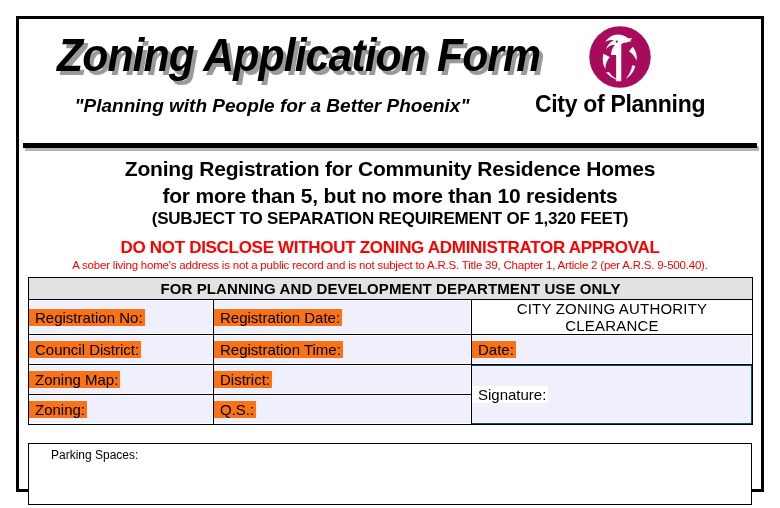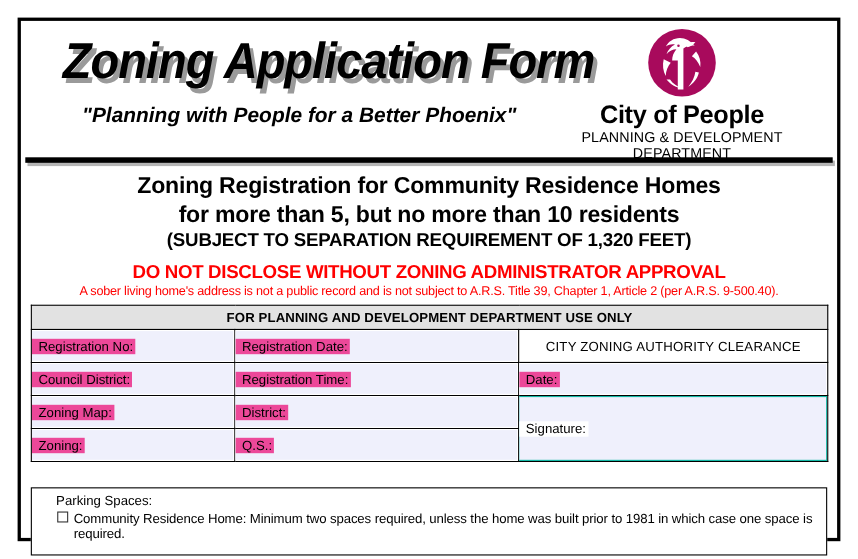--- a/index.html
+++ b/index.html
@@ -163,41 +163,41 @@
     top: 258px;
     width: 724px;
     border-collapse: collapse;
     table-layout: fixed;
   }
   .form-table td {
     border: 1px solid #000000;
     padding: 0;
     vertical-align: middle;
     font-family: "Liberation Sans", sans-serif;
-    font-size: 12px;
+    font-size: 15px;
   }
   .band {
     background: #e2e2e2;
     text-align: center;
     font-weight: bold;
     font-size: 12.5px;
     height: 21px;
     letter-spacing: 0.1px;
   }
   .fieldcell {
     height: 29px;
     position: relative;
     background: #ffffff;
     white-space: nowrap;
     overflow: hidden;
   }
   .fieldcell .lbl {
     display: inline-block;
     padding: 0 2px 0 6px;
-    background: #ec4899;
+    background: #f97316;
     position: relative;
     z-index: 2;
   }
   .fieldcell .fill {
     position: absolute;
     top: 1px;
     bottom: 1px;
     right: 1px;
     left: 0;
     background: #eff0fc;
@@ -206,21 +206,21 @@
   .centercell {
     text-align: center;
     font-size: 12.5px;
     height: 29px;
     background: #ffffff;
     letter-spacing: 0.2px;
   }
   .sigcell {
     height: 58px;
     position: relative;
-    background: #14b8a6;
+    background: #0c4a6e;
     overflow: hidden;
   }
   .sigcell .lbl {
     position: relative;
     z-index: 2;
     display: inline-block;
     padding: 0 2px 0 6px;
     background: #ffffff;
   }
   .sigcell .fill {
@@ -294,22 +294,21 @@
               <path d="M47 15 C38 15 31 20 27 27 C31 24 36 23 40 24 C34 27 30 32 28 38 C32 33 37 31 42 31 C38 36 36 41 36 47 L44 47 L44 88 L52 88 L52 30 C56 27 62 25 68 26 C62 19 55 15 47 15 Z"></path>
               <path d="M54 24 C58 21 64 20 69 21 C66 25 62 27 58 28 Z"></path>
               <path d="M24 45 C22 53 23 62 27 69 C27 61 30 55 34 50 Z"></path>
               <path d="M70 34 C75 40 77 48 76 56 C73 49 69 44 64 41 Z"></path>
               <path d="M28 74 C34 81 42 86 51 87 C43 84 37 80 33 74 Z"></path>
               <path d="M74 64 C72 73 66 80 59 84 C64 78 68 71 69 63 Z"></path>
             </g>
 
             <circle cx="45" cy="26" r="1.8" fill="#a80a5c"></circle>
           </svg>
-          <div class="city-name">City of People</div>
-          <div class="dept-name">PLANNING &amp; DEVELOPMENT DEPARTMENT</div>
+          <div class="city-name">City of Planning</div>
         </div>
 
         <div class="header-rule"></div>
       </div>
 
       <div class="headline">
         <div class="headline-l1">Zoning Registration for Community Residence Homes</div>
         <div class="headline-l2">for more than 5, but no more than 10 residents</div>
         <div class="headline-sub">(SUBJECT TO SEPARATION REQUIREMENT OF 1,320 FEET)</div>
         <div class="warn-1">DO NOT DISCLOSE WITHOUT ZONING ADMINISTRATOR APPROVAL</div>
@@ -378,23 +377,19 @@
               <span class="fill"></span>
               <span class="lbl">Q.S.:</span>
             </td>
           </tr>
         </tbody>
       </table>
 
       <div class="parking">
         <div class="parking-title">Parking Spaces:</div>
 
-        <div class="cb-row">
-          <span class="checkbox"></span>
-          <span class="cb-text">Community Residence Home: Minimum two spaces required, unless the home was built prior to 1981 in which case one space is required.</span>
-        </div>
 
 
       </div>
 
     </div>
   </div>
 </div>
 
 </body></html>

